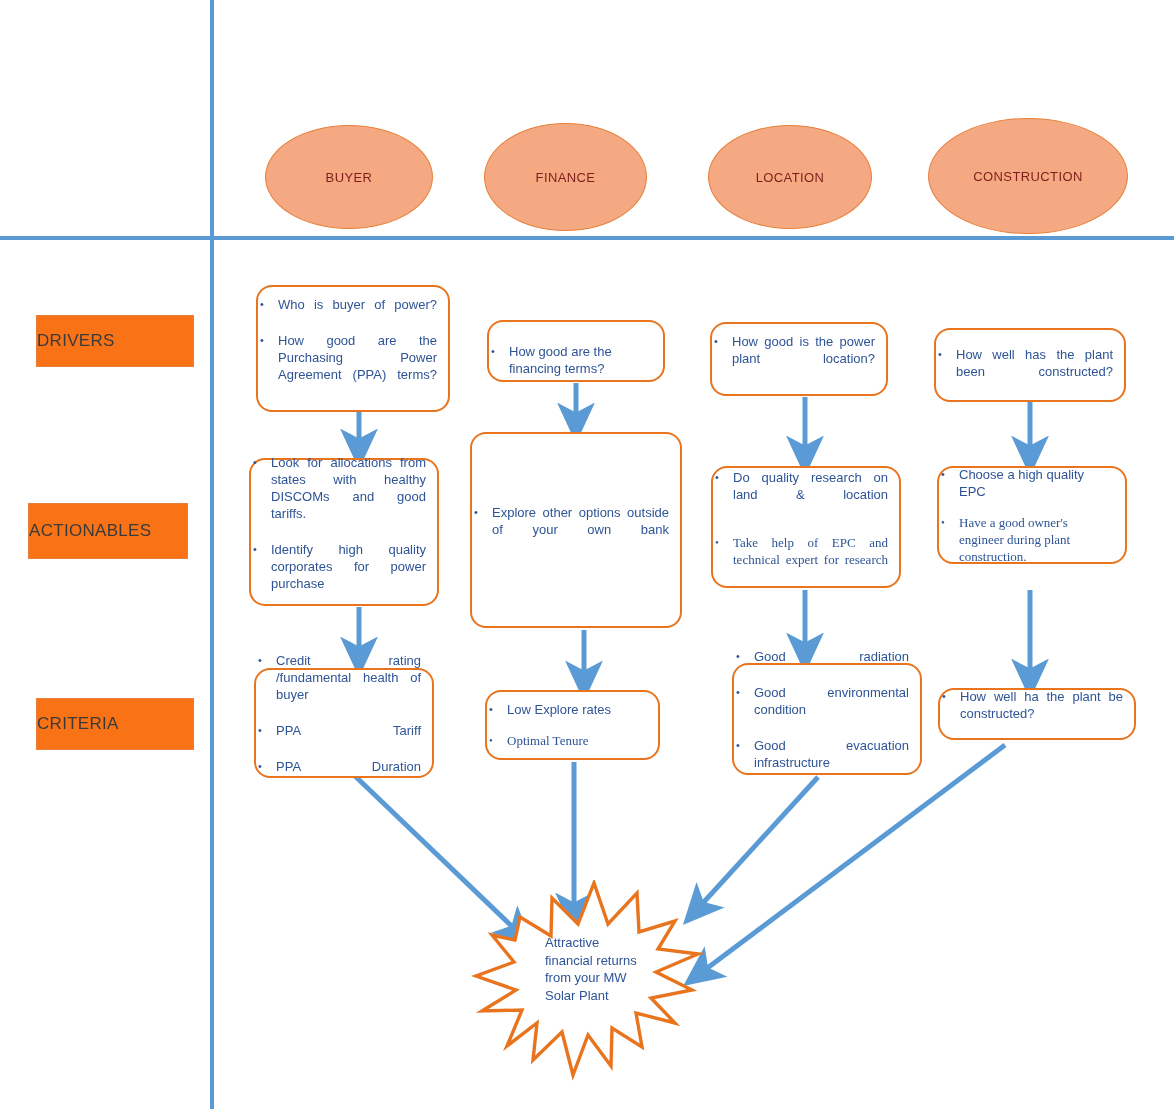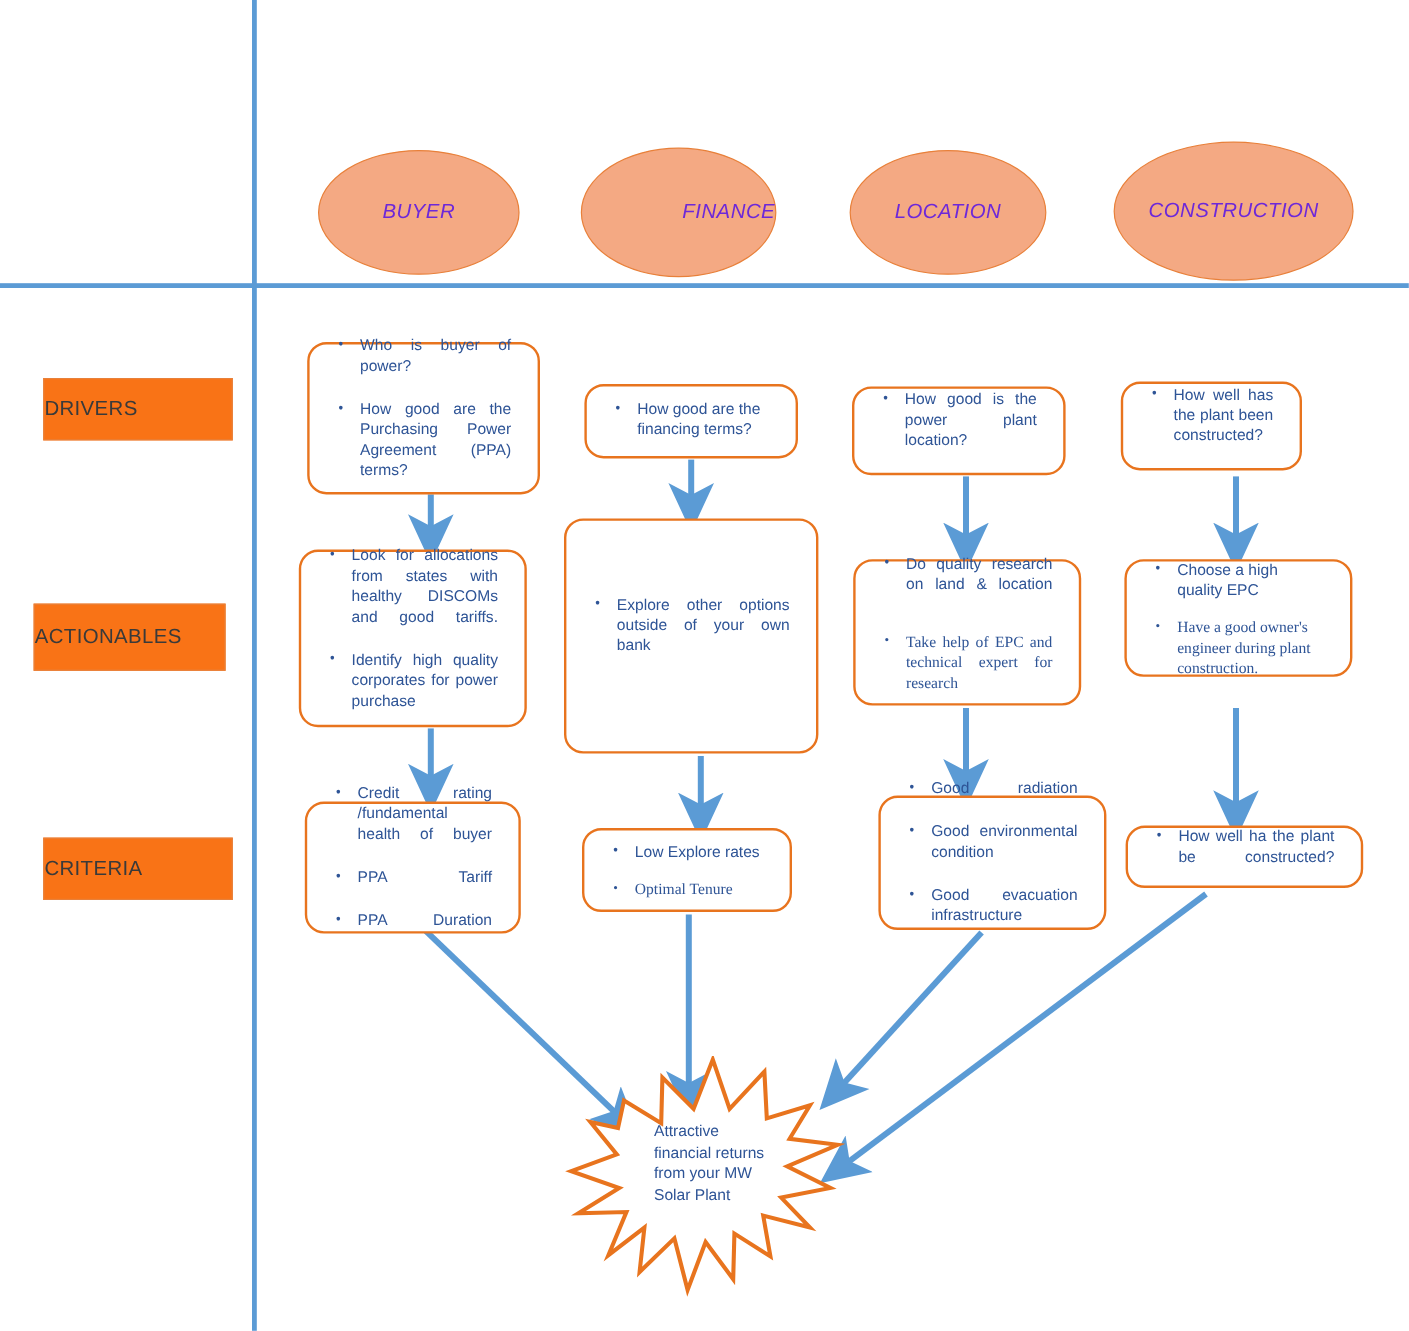--- a/index.html
+++ b/index.html
@@ -16,25 +16,24 @@
   .rule-v{position:absolute;left:210px;top:0;width:4px;height:1109px;background:#5B9BD5;}
   .rule-h{position:absolute;left:0;top:236px;width:1174px;height:4px;background:#5B9BD5;}
 
   
   .ellipse{
     position:absolute;
     background:#F4A983;
     border:1px solid #E8803A;
     border-radius:50%;
     display:flex;align-items:center;justify-content:center;
-    color:#6d28d9;
-    font-size:17px;
+    color:#7f1d1d;
+    font-size:13px;
     letter-spacing:.4px;
     box-sizing:border-box;
-    font-style:italic;
   }
 
   
   .plate{
     position:absolute;
     background:#f97316;
     border:1.5px solid #E8803A;
     display:flex;align-items:center;justify-content:flex-start;
     color:#3A3A3A;
     font-size:17px;
@@ -50,21 +49,21 @@
     background:#ffffff;
     box-sizing:border-box;
     color:#2E5496;
     font-size:13px;
     line-height:17px;
     display:flex;
     flex-direction:column;
     justify-content:center;
   }
   .box ul{
-    margin:12px;padding:0 10px 0 30px;list-style:none;
+    margin:1px;padding:0 10px 0 19px;list-style:none;
   }
   .box li{
     position:relative;
     margin:0 0 2px 0;
     color:#2E5496;
   }
   .box li:before{
     content:"\2022";
     position:absolute;left:-18px;top:0;
     color:#2E5496;font-size:11px;line-height:17px;
@@ -87,21 +86,21 @@
 <body>
 
 <div id="canvas">
 
   <div class="rule-v"></div>
   <div class="rule-h"></div>
 
   <div class="ellipse" style="left:265px;top:125px;width:168px;height:104px;">
     <span>BUYER</span>
   </div>
-  <div class="ellipse" style="left:484px;top:123px;width:163px;height:108px;justify-content:flex-end;">
+  <div class="ellipse" style="left:484px;top:123px;width:163px;height:108px;">
     <span>FINANCE</span>
   </div>
   <div class="ellipse" style="left:708px;top:125px;width:164px;height:104px;">
     <span>LOCATION</span>
   </div>
   <div class="ellipse" style="left:928px;top:118px;width:200px;height:116px;">
     <span>CONSTRUCTION</span>
   </div>
 
   <div class="plate" style="left:36px;top:315px;width:158px;height:52px;">
@@ -153,21 +152,21 @@
       <li>How good are the financing terms?</li>
     </ul>
   </div>
 
   <div class="box just" style="left:710px;top:322px;width:178px;height:74px;">
     <ul>
       <li>How good is the power plant location?</li>
     </ul>
   </div>
 
-  <div class="box just" style="left:934px;top:318px;width:151px;height:74px;">
+  <div class="box just" style="left:934px;top:328px;width:192px;height:74px;justify-content:flex-end;">
     <ul>
       <li>How well has the plant been constructed?</li>
     </ul>
   </div>
 
   <div class="box just" style="left:249px;top:458px;width:190px;height:148px;">
     <ul>
       <li>Look for allocations from states with healthy DISCOMs and good tariffs.</li>
       <li>Identify high quality corporates for power purchase</li>
     </ul>

